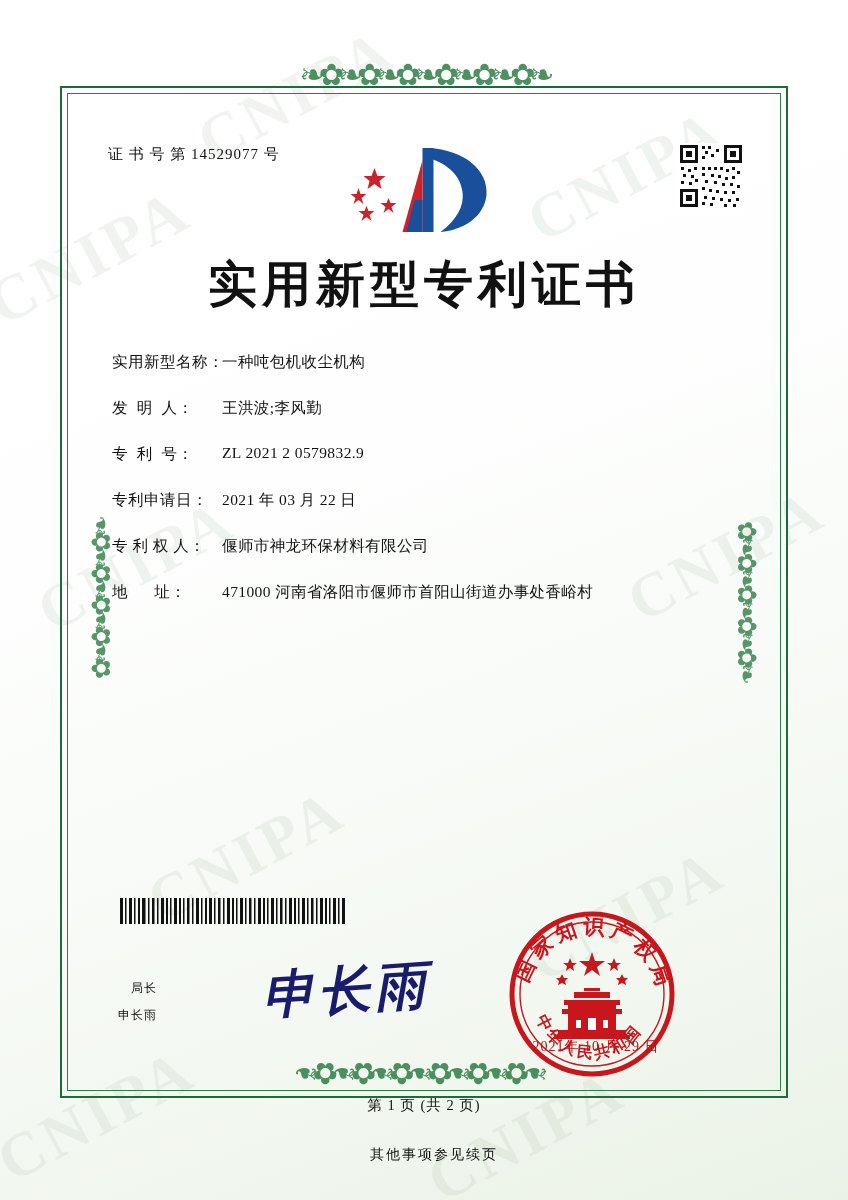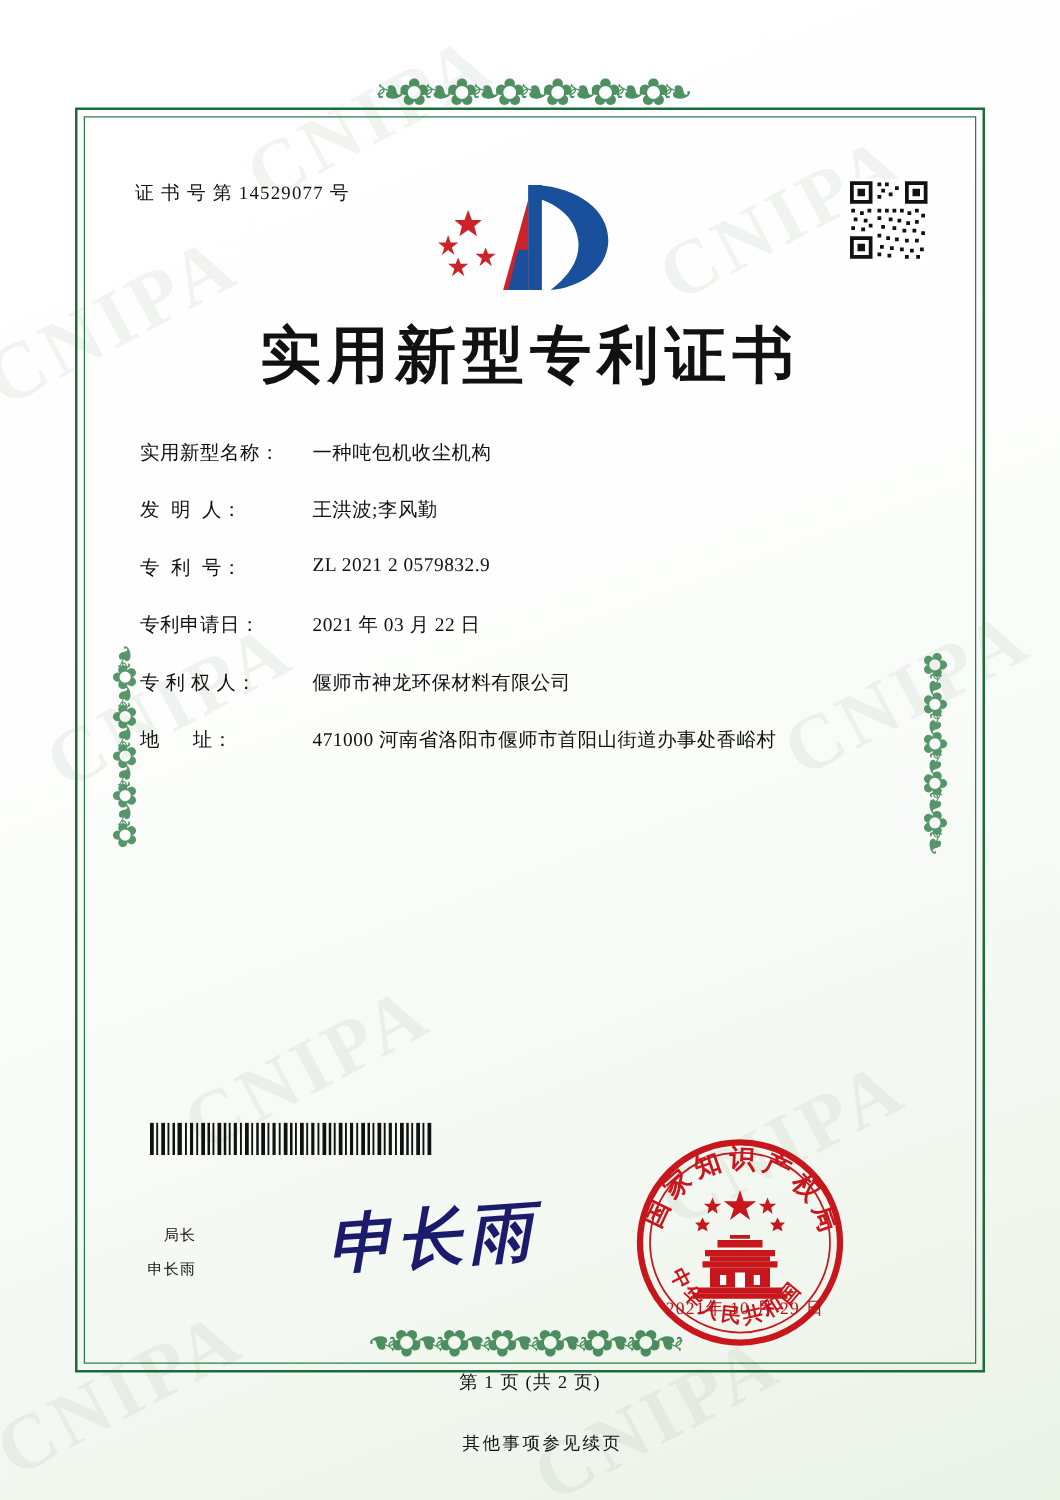--- a/index.html
+++ b/index.html
@@ -155,21 +155,20 @@
   }
   .row-label {
     width: 110px;
     flex: 0 0 110px;
     white-space: pre;
     letter-spacing: 0.5px;
   }
   .row-value {
     flex: 1 1 auto;
     letter-spacing: 0.4px;
-    margin-left: 28px;
   }
   .row-inline {
     display: flex;
     align-items: baseline;
     margin-bottom: 25px;
   }
   .inline-a {
     width: 320px;
     flex: 0 0 320px;
     display: flex;

